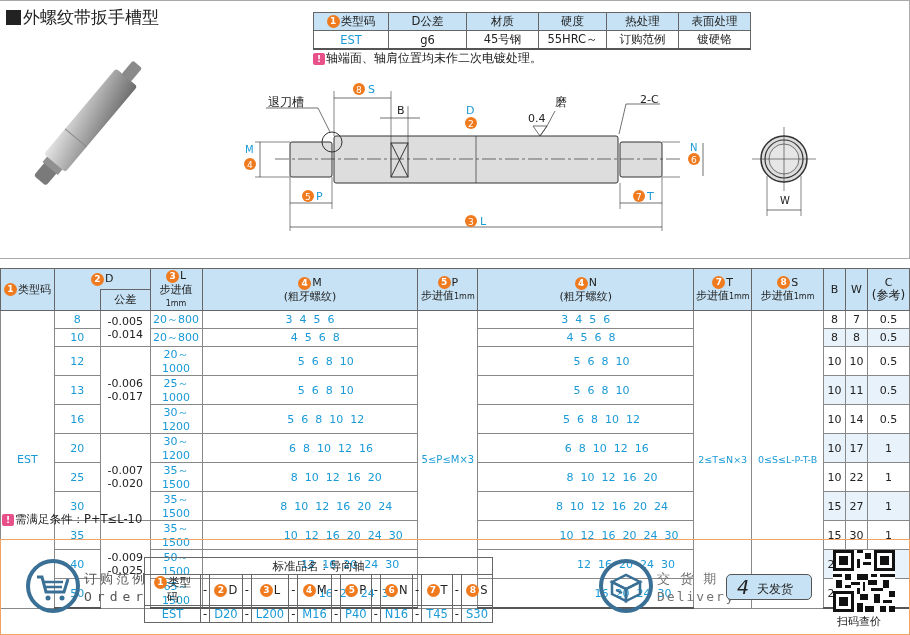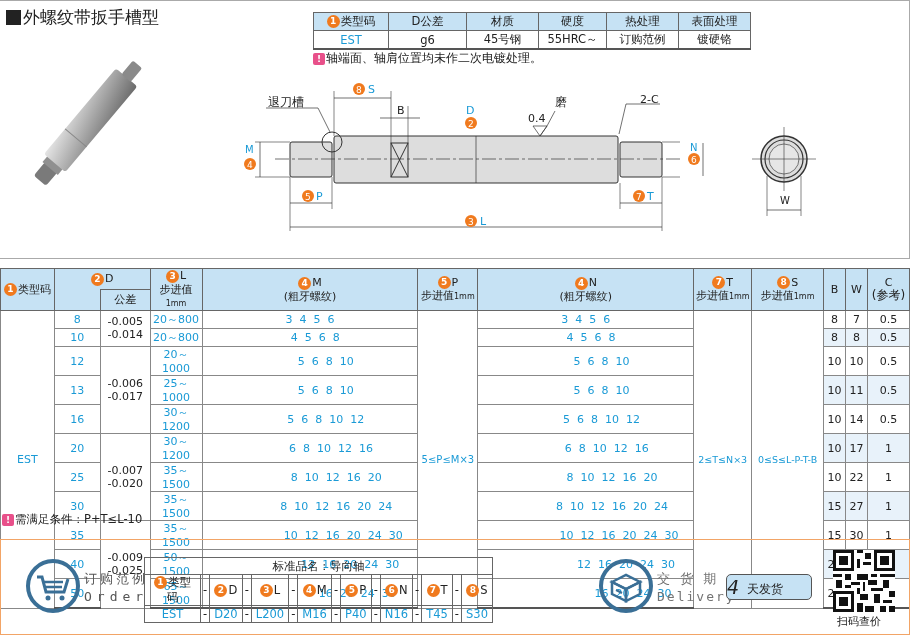--- a/index.html
+++ b/index.html
@@ -38,21 +38,21 @@
   #order-panel { position:absolute; left:0; top:539px; width:910px; height:96px; border:1px solid #f2a466; }
   #order-icon { position:absolute; left:24px; top:18px; width:56px; height:56px; }
   #order-label { position:absolute; left:83px; top:30px; font-size:13px; color:#555; letter-spacing:3px; line-height:18px; }
   #order-table { position:absolute; left:143px; top:17px; border-collapse:collapse; font-size:11.5px; border:1.5px solid #444; }
   #order-table td { border:1px solid #666; text-align:center; height:17px; padding:0 4px;margin-top:24px; }
   #order-table td.dash { padding:0 2px; }
   #order-table tr.title td { text-align:center; }
 
   #delivery-icon { position:absolute; left:597px; top:18px; width:56px; height:56px; }
   #delivery-label { position:absolute; left:656px; top:30px; font-size:13px; color:#737373; letter-spacing:3px; line-height:18px; }
-  #delivery-badge { position:absolute; left:725px; top:34px; width:86px; height:26px; background:#c6e2f4; border:1px solid #555; border-radius:5px; font-size:12px; line-height:24px; }
+  #delivery-badge { position:absolute; left:725px; top:34px; width:86px; height:26px; background:#c6e2f4; border:1px solid #555; border-radius:5px; font-size:12px; line-height:24px; padding-left:10px; }
   #delivery-badge .big { font-size:19px; font-style:italic; margin-right:8px; vertical-align:-1px; }
   #qr { position:absolute; left:832px; top:10px; width:62px; height:62px; }
   #qr-label { position:absolute; left:836px; top:74px; font-size:11px; }
 </style>
 </head>
 <body>
 
 <div id="top-panel">
   <div id="page-title"><span class="sq"></span><span>外螺纹带扳手槽型</span></div>
 

